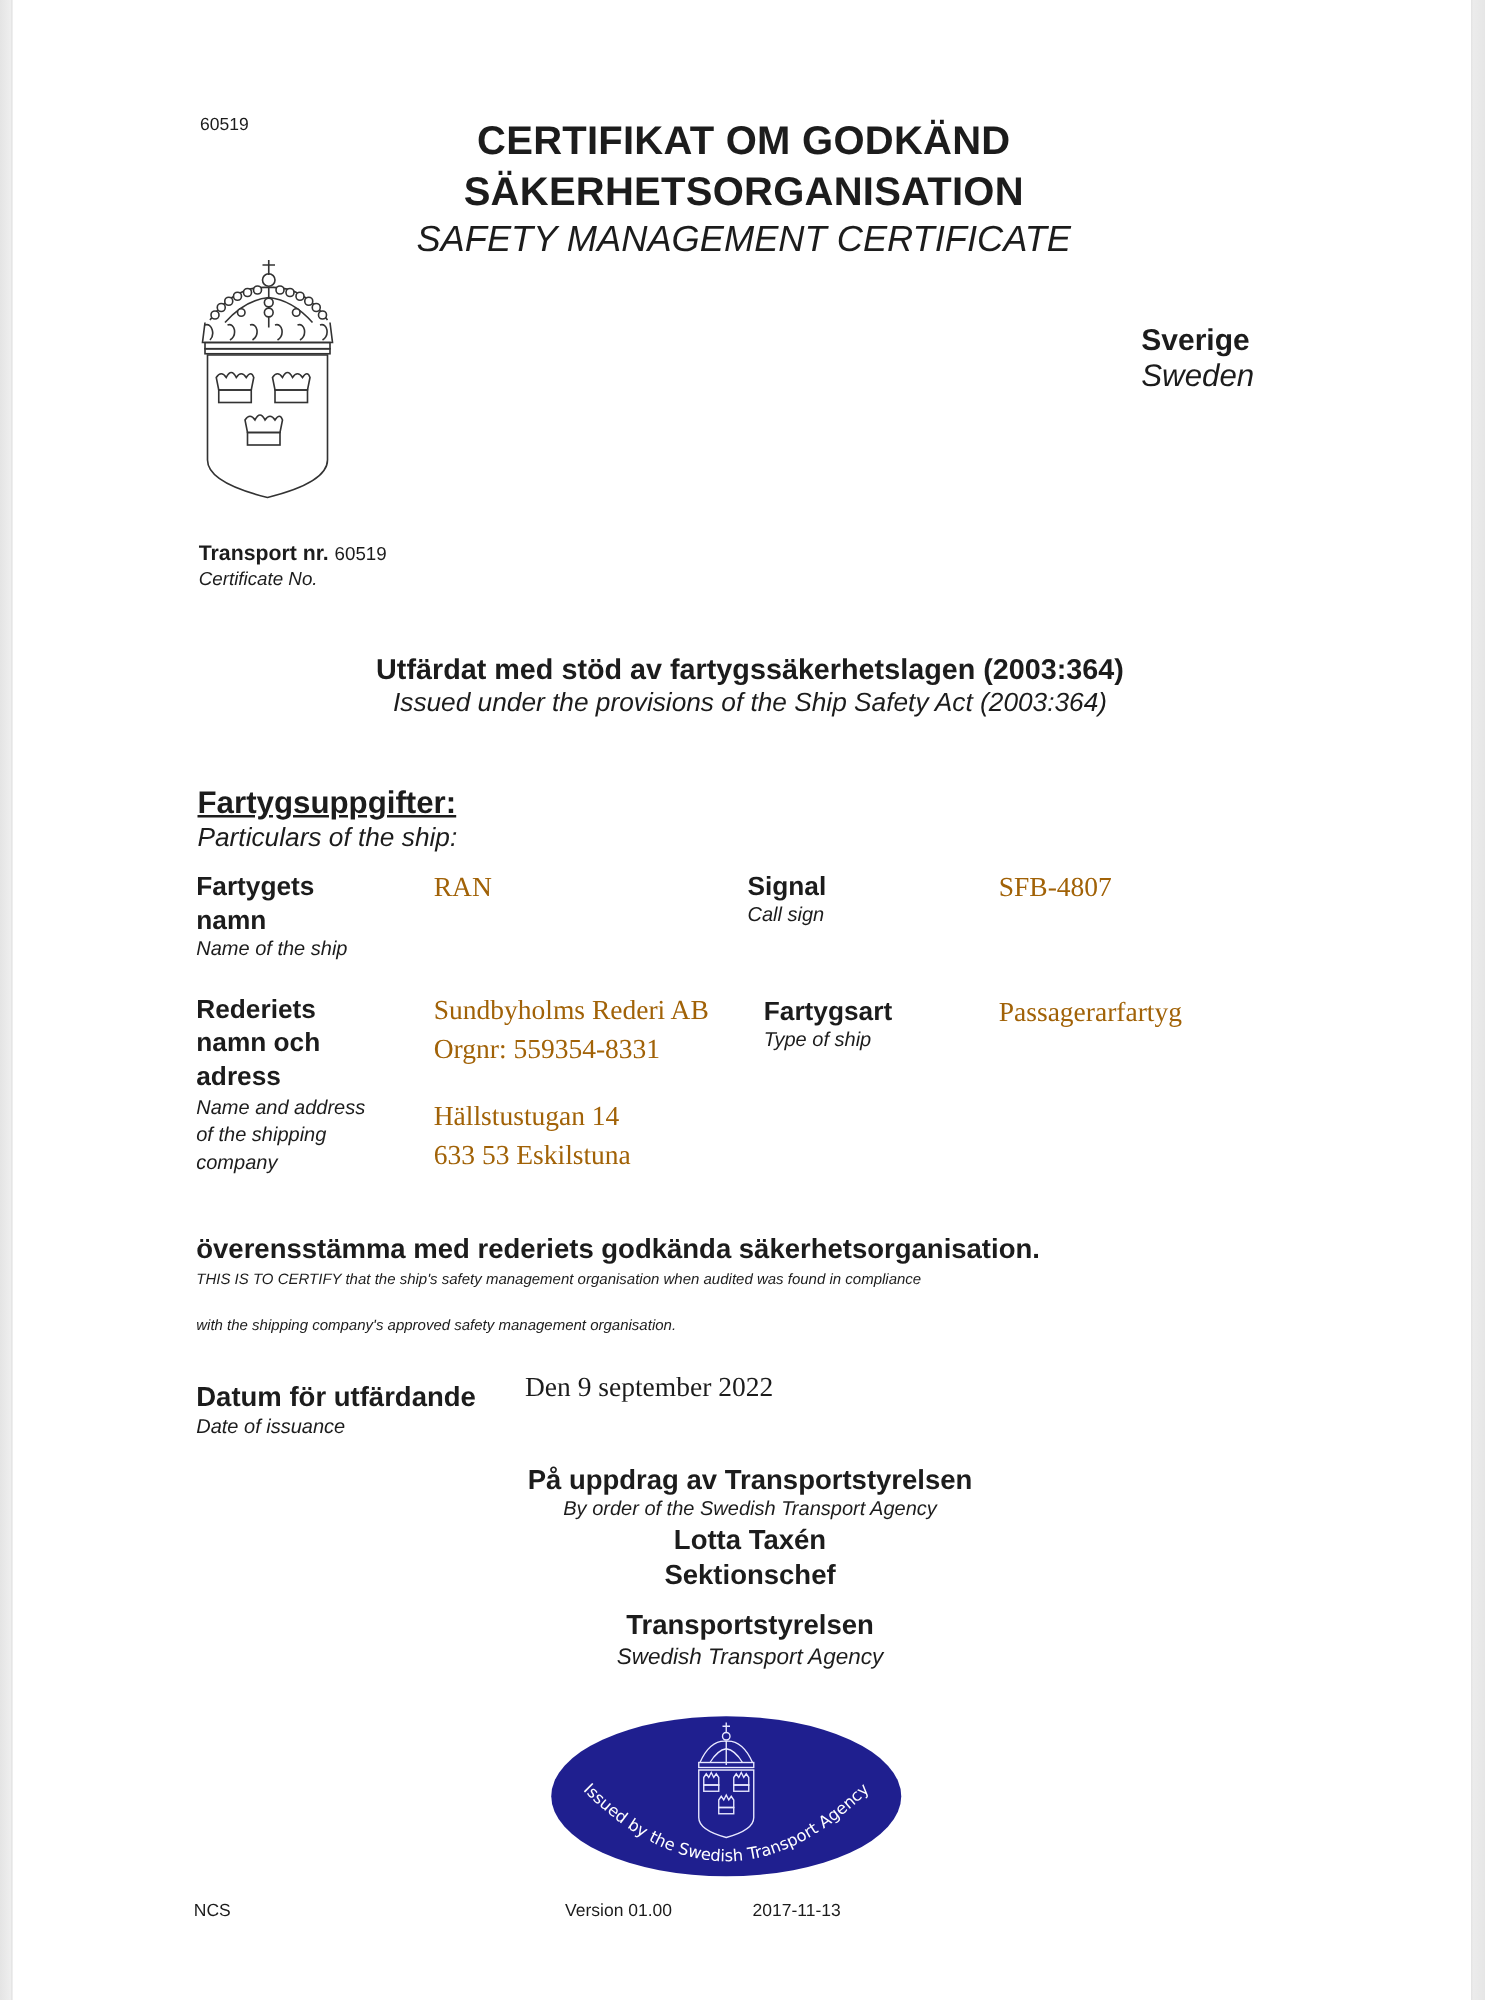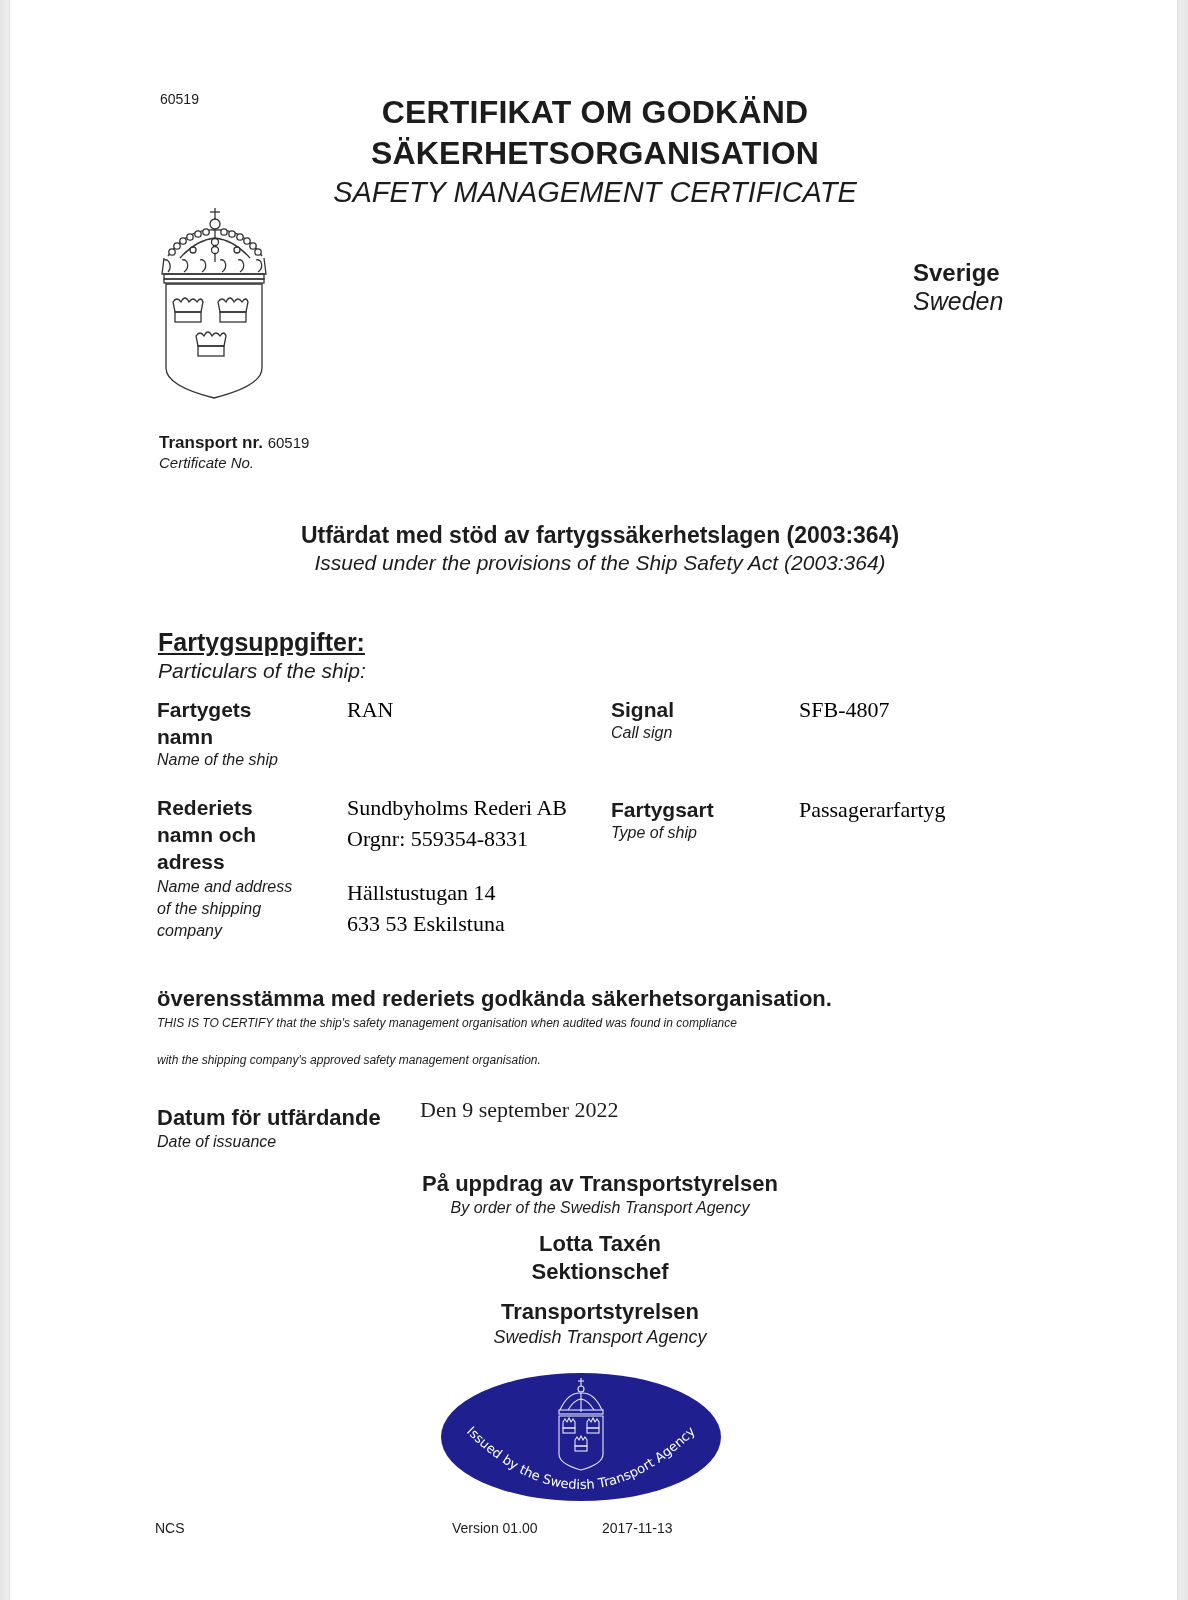--- a/index.html
+++ b/index.html
@@ -33,25 +33,25 @@
     .issued { left: 180px; width: 840px; top: 520px; text-align: center; }
     .issued-sv { font-size: 23px; font-weight: bold; line-height: 30px; }
     .issued-en { font-size: 21px; font-style: italic; line-height: 26px; }
 
     .particulars { left: 158px; top: 626px; }
     .particulars-sv { font-size: 25px; font-weight: bold; line-height: 32px; text-decoration: underline; }
     .particulars-en { font-size: 21px; font-style: italic; line-height: 26px; }
 
     .fld-label-sv { font-size: 21px; font-weight: bold; line-height: 27px; }
     .fld-label-en { font-size: 16px; font-style: italic; line-height: 20px; }
-    .fld-value { font-family: "Liberation Serif", serif; font-size: 22px; line-height: 31px; color: #000000; }
+    .fld-value { font-family: "Liberation Serif", serif; font-size: 22px; line-height: 31px; color: #a16207; }
 
     .f-shipname-label { left: 157px; top: 696px; width: 170px; }
     .f-shipname-value { left: 347px; top: 694px; }
-    .f-callsign-label { left: 611px; top: 696px; }
+    .f-callsign-label { left: 598px; top: 696px; }
     .f-callsign-value { left: 799px; top: 694px; }
 
     .f-company-label { left: 157px; top: 794px; width: 170px; }
     .f-company-label .fld-label-en { margin-top: 2px; }
     .f-company-value { left: 347px; top: 792px; }
     .f-company-value .gap { height: 23px; }
     .f-type-label { left: 611px; top: 796px; }
     .f-type-value { left: 799px; top: 794px; }
 
     .certify { left: 157px; top: 985px; width: 900px; }
@@ -59,21 +59,21 @@
     .certify-en { font-size: 12px; font-style: italic; line-height: 21px; margin-top: 1px; }
 
     .date-label { left: 157px; top: 1104px; }
     .date-label-sv { font-size: 22px; font-weight: bold; line-height: 28px; }
     .date-label-en { font-size: 16px; font-style: italic; line-height: 20px; }
     .date-value { left: 420px; top: 1096px; font-family: "Liberation Serif", serif; font-size: 22px; line-height: 28px; }
 
     .signature { left: 360px; width: 480px; top: 1170px; text-align: center; }
     .sig-order-sv { font-size: 22px; font-weight: bold; line-height: 28px; }
     .sig-order-en { font-size: 16px; font-style: italic; line-height: 20px; }
-    .sig-name { font-size: 22px; font-weight: bold; line-height: 28px; margin-top: 12px; }
+    .sig-name { font-size: 22px; font-weight: bold; line-height: 28px; }
     .sig-title { font-size: 22px; font-weight: bold; line-height: 28px; }
     .sig-agency-sv { font-size: 22px; font-weight: bold; line-height: 28px; margin-top: 12px; }
     .sig-agency-en { font-size: 18px; font-style: italic; line-height: 22px; }
 
     .seal { left: 438px; top: 1370px; width: 286px; height: 134px; }
 
     .footer-left { left: 155px; top: 1520px; font-size: 14px; }
     .footer-version { left: 452px; top: 1520px; font-size: 14px; }
     .footer-date { left: 602px; top: 1520px; font-size: 14px; }
   </style>

